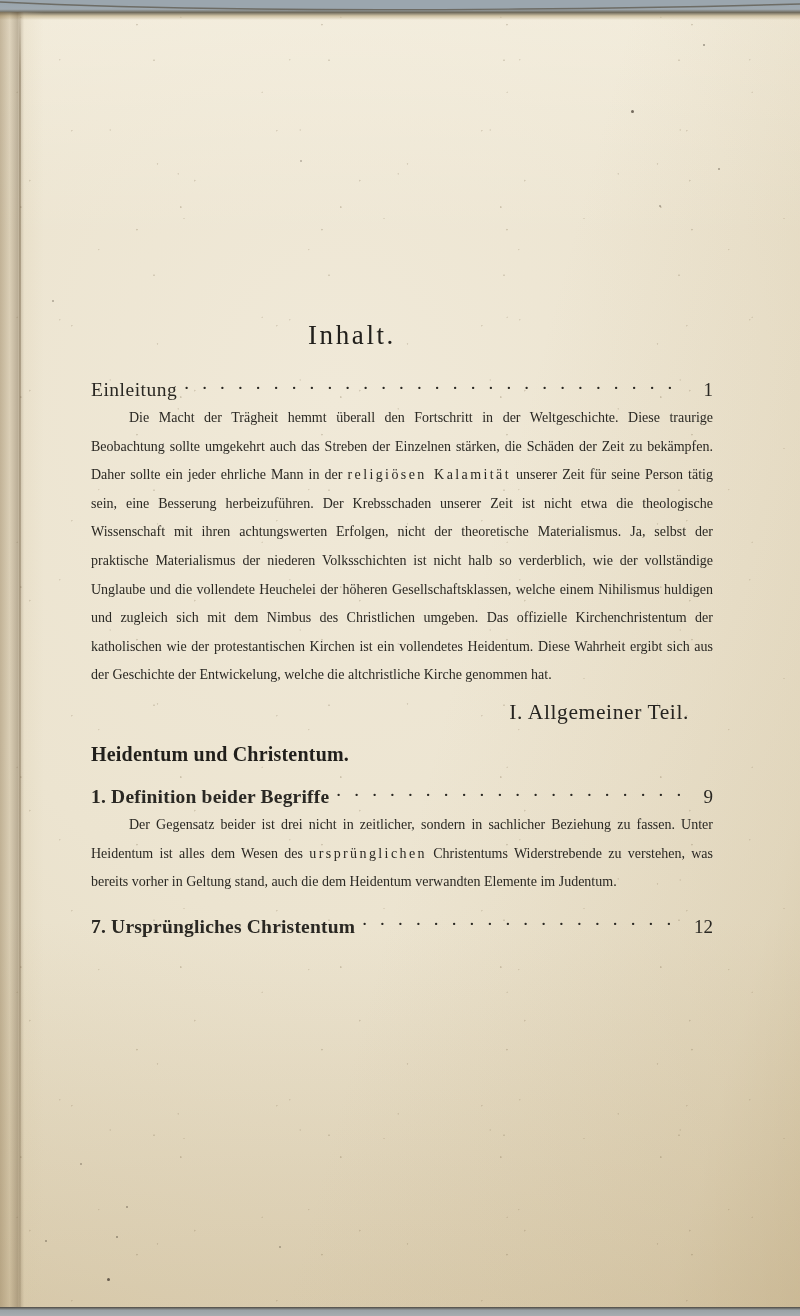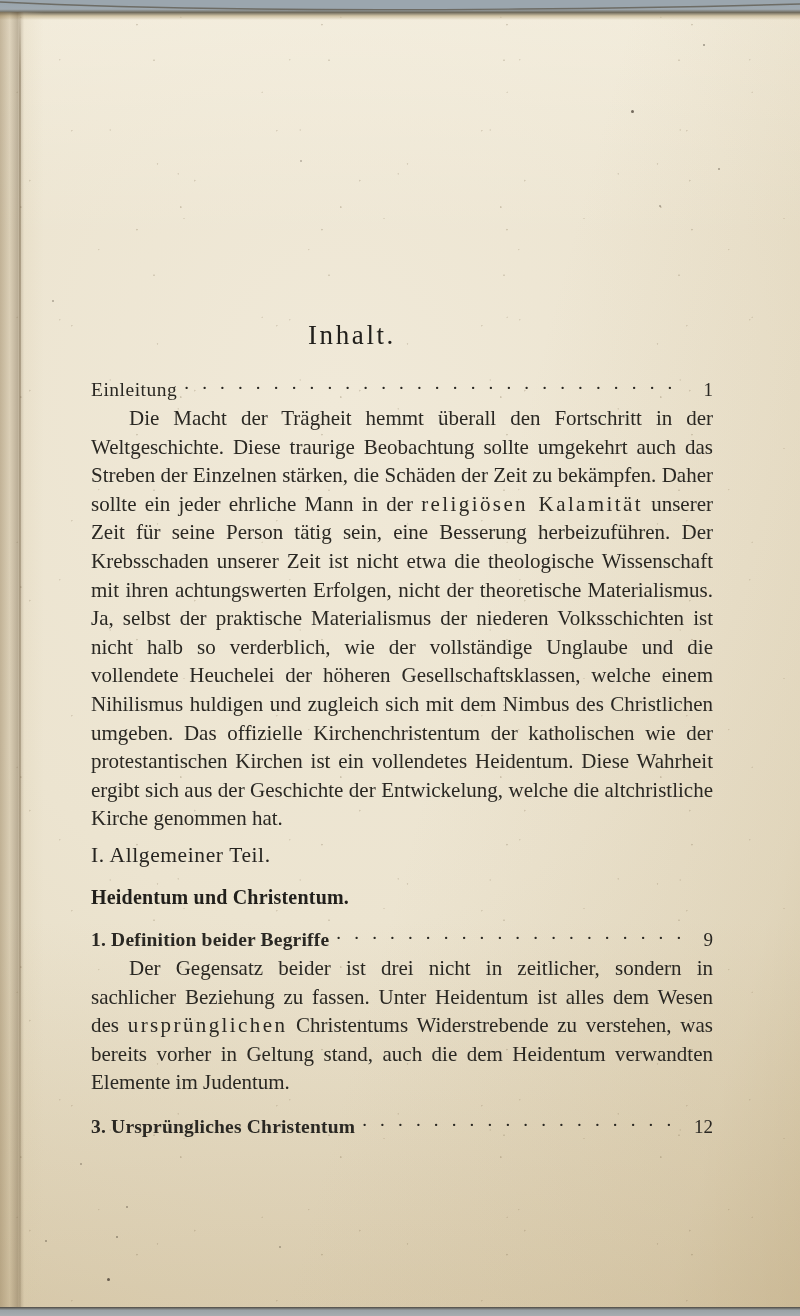--- a/index.html
+++ b/index.html
@@ -160,31 +160,31 @@
     left: 0; bottom: 0.04em;
   }
   .toc-entry .entry-page {
     width: 26px;
     text-align: right;
     font-size: 19px;
   }
 
   .para {
     margin: 1px 0 0 0;
-    font-size: 21px;
+    font-size: 14px;
     line-height: 28.6px;
     text-align: justify;
     text-indent: 38px;
     color: #2a2823;
     hyphens: manual;
   }
   .para .sp { letter-spacing: 2.4px; }
 
   .section-head {
-    text-align: left;
+    text-align: right;
     font-size: 21.5px;
     line-height: 30px;
     margin: 7px 0 0 0;
     font-weight: normal;
     letter-spacing: .6px;
     color: #262420;
     padding-right: 24px;
   }
   .section-sub {
     font-size: 20px;
@@ -250,20 +250,20 @@
 
     <div class="toc-entry bold">
       <span class="entry-label">1. Definition beider Begriffe</span>
       <span class="leaders"></span>
       <span class="entry-page">9</span>
     </div>
 
     <p class="para"><span>Der Gegensatz beider ist drei nicht in zeitlicher, sondern in sachlicher Beziehung zu fassen. Unter Heidentum ist alles dem Wesen des </span><span class="sp">ursprünglichen</span><span> Christentums Widerstrebende zu verstehen, was bereits vorher in Geltung stand, auch die dem Heidentum verwandten Elemente im Judentum.</span></p>
 
     <div class="toc-entry bold gap-before">
-      <span class="entry-label">3. Ursprüngliches Christentum</span>
+      <span class="entry-label">7. Ursprüngliches Christentum</span>
       <span class="leaders"></span>
       <span class="entry-page">12</span>
     </div>
 
 
   </div>
 </div>
 
 </body></html>

